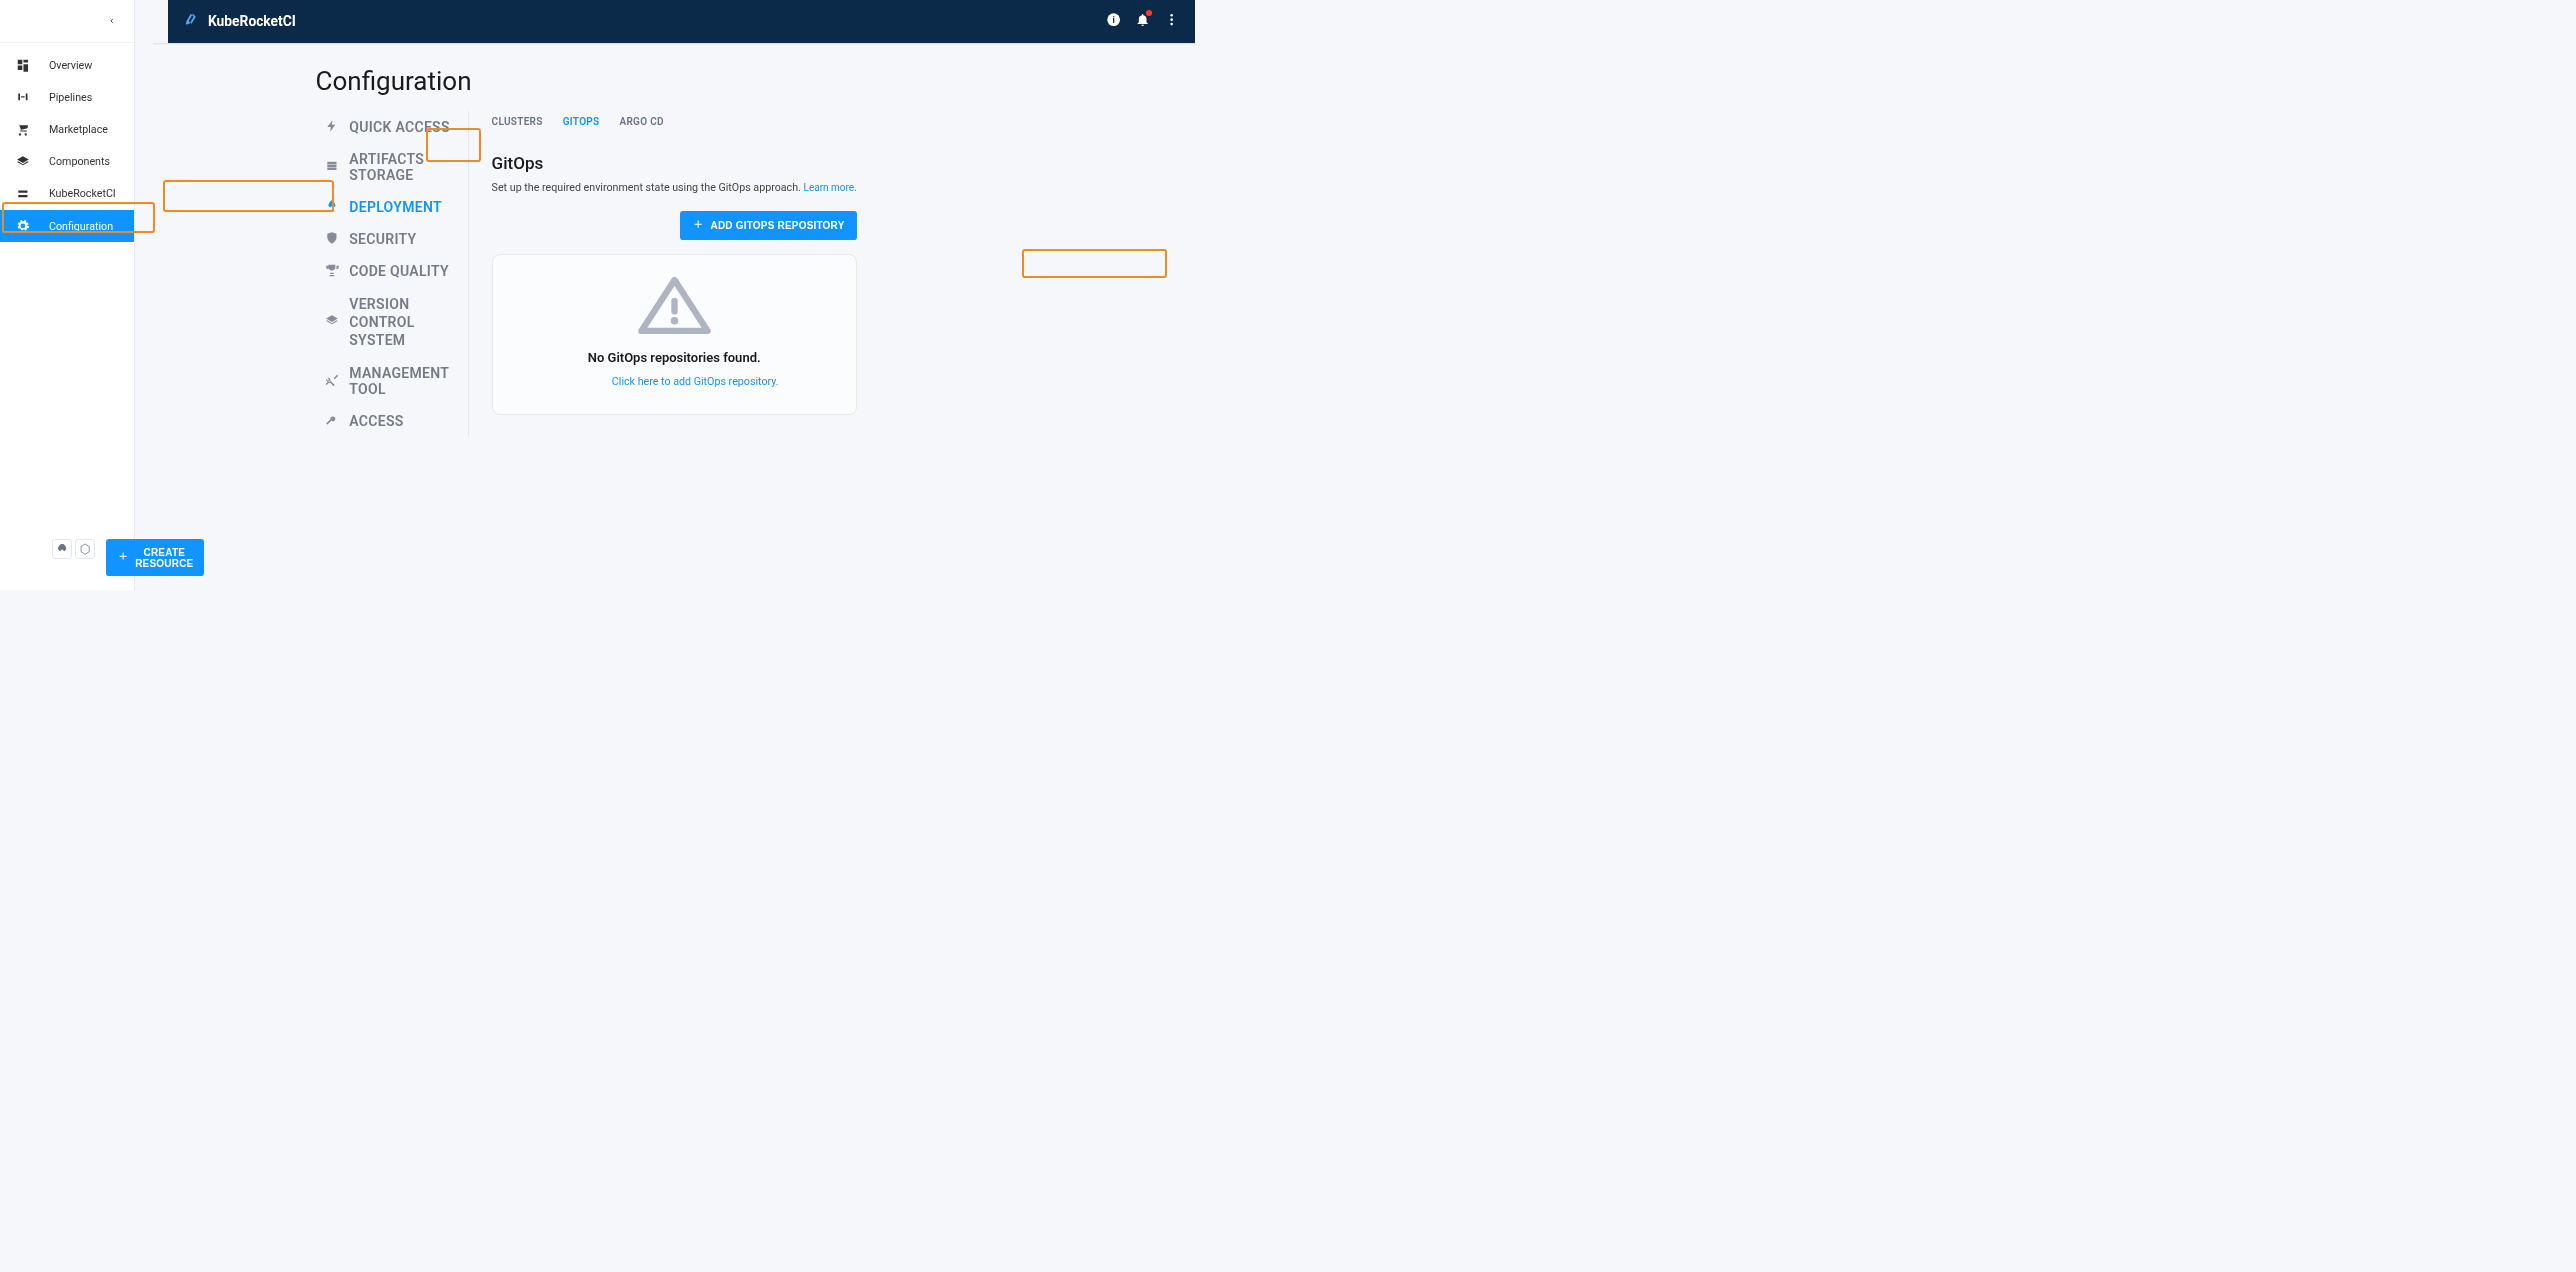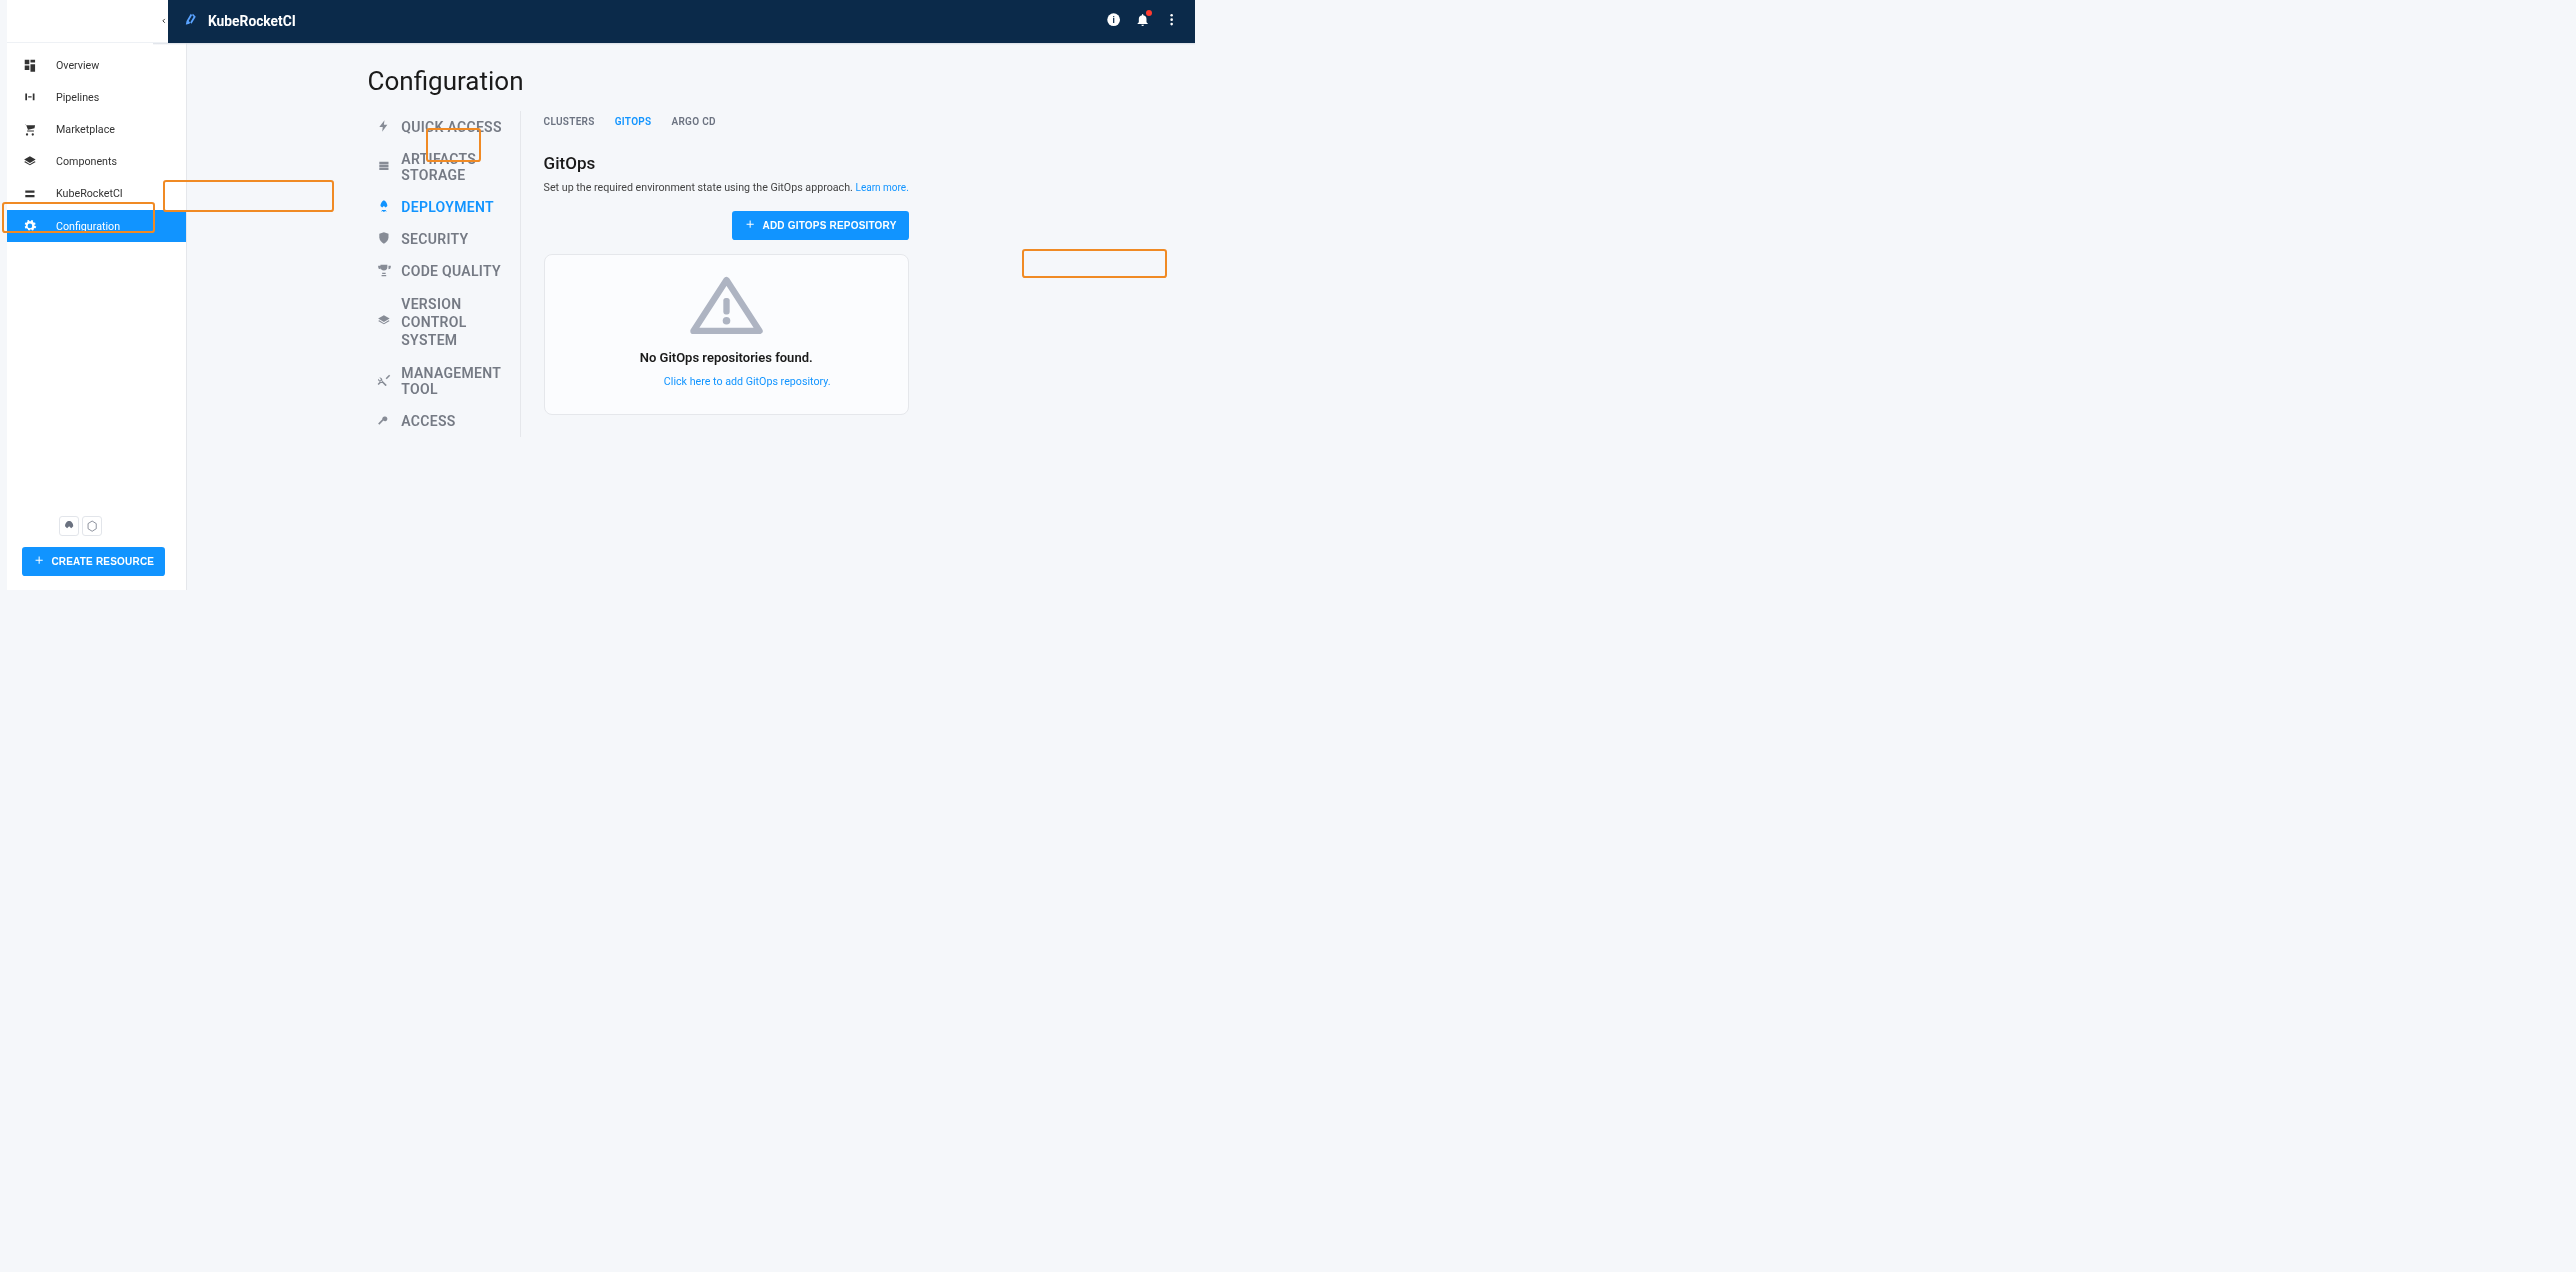--- a/index.html
+++ b/index.html
@@ -8,27 +8,26 @@
     background: #f5f7fa;
     width: 1195px;
     height: 590px;
     overflow: hidden;
     position: relative;
     color: #1a1a1a;
   }
   .app { display: flex; height: 100%; }
   
   .sidebar-main {
-    width: 180px;
+    width: 135px;
     background: #fff;
     border-right: 0.8px solid #e5e7eb;
     display: flex;
     flex-direction: column;
     position: relative;
-    margin-left: 7px;
   }
   .sidebar-collapse {
     height: 43px;
     display: flex;
     align-items: center;
     justify-content: flex-end;
     padding-right: 18.4px;
     border-bottom: 0.8px solid #eef1f5;
   }
   .sidebar-collapse svg { width: 7.7px; height: 7.7px; }
@@ -45,21 +44,21 @@
   .sidebar-item .icon-slot { width: 15.3px; display:flex; justify-content:center; }
   .sidebar-item svg { width: 13.8px; height: 13.8px; fill: #333; }
   .sidebar-item.active {
     background: #1194ff;
     color: #fff;
   }
   .sidebar-item.active svg { fill: #fff; }
   .sidebar-footer {
     padding: 9.2px 15.3px 13.8px 15.3px;
     display: flex;
-    flex-direction: column;
+    flex-direction: row;
     gap: 10.7px;
     align-items: flex-start;
   }
   .footer-icons {
     display:flex; gap:3.1px; margin-left:37px;
   }
   .footer-icons .cube {
     width:20px; height:20px; border:0.8px solid #e2e5ea; border-radius:3.1px;
     display:flex; align-items:center; justify-content:center;
   }

